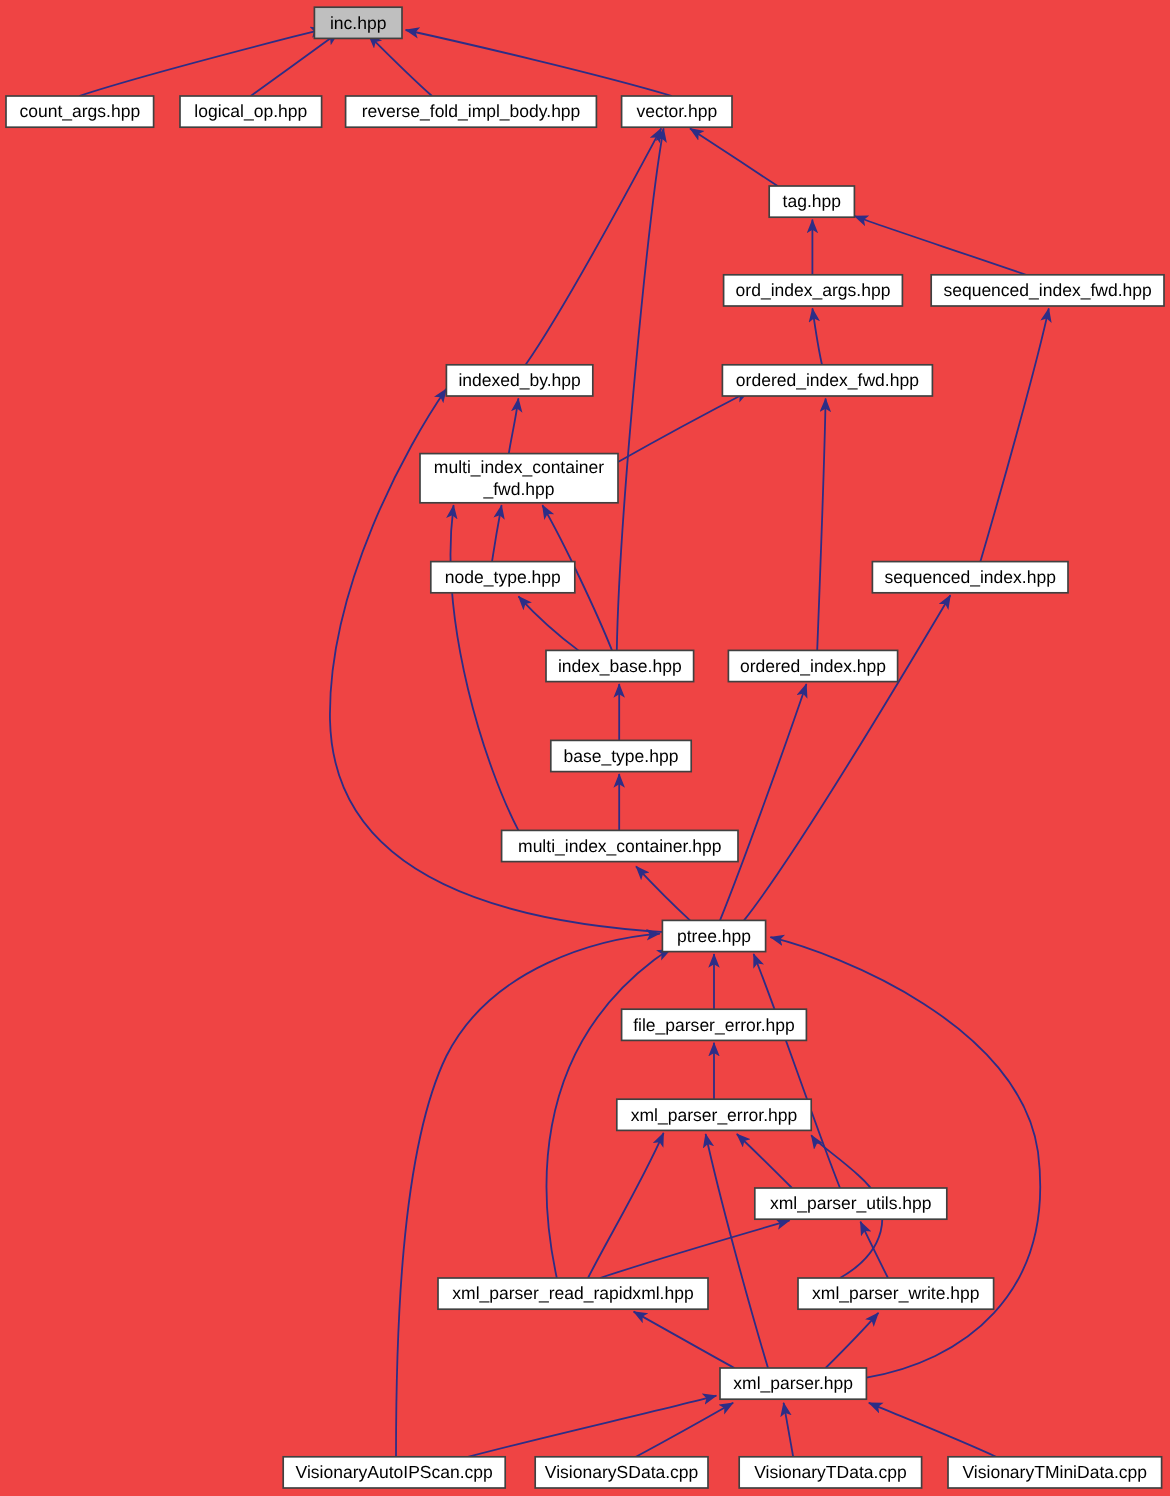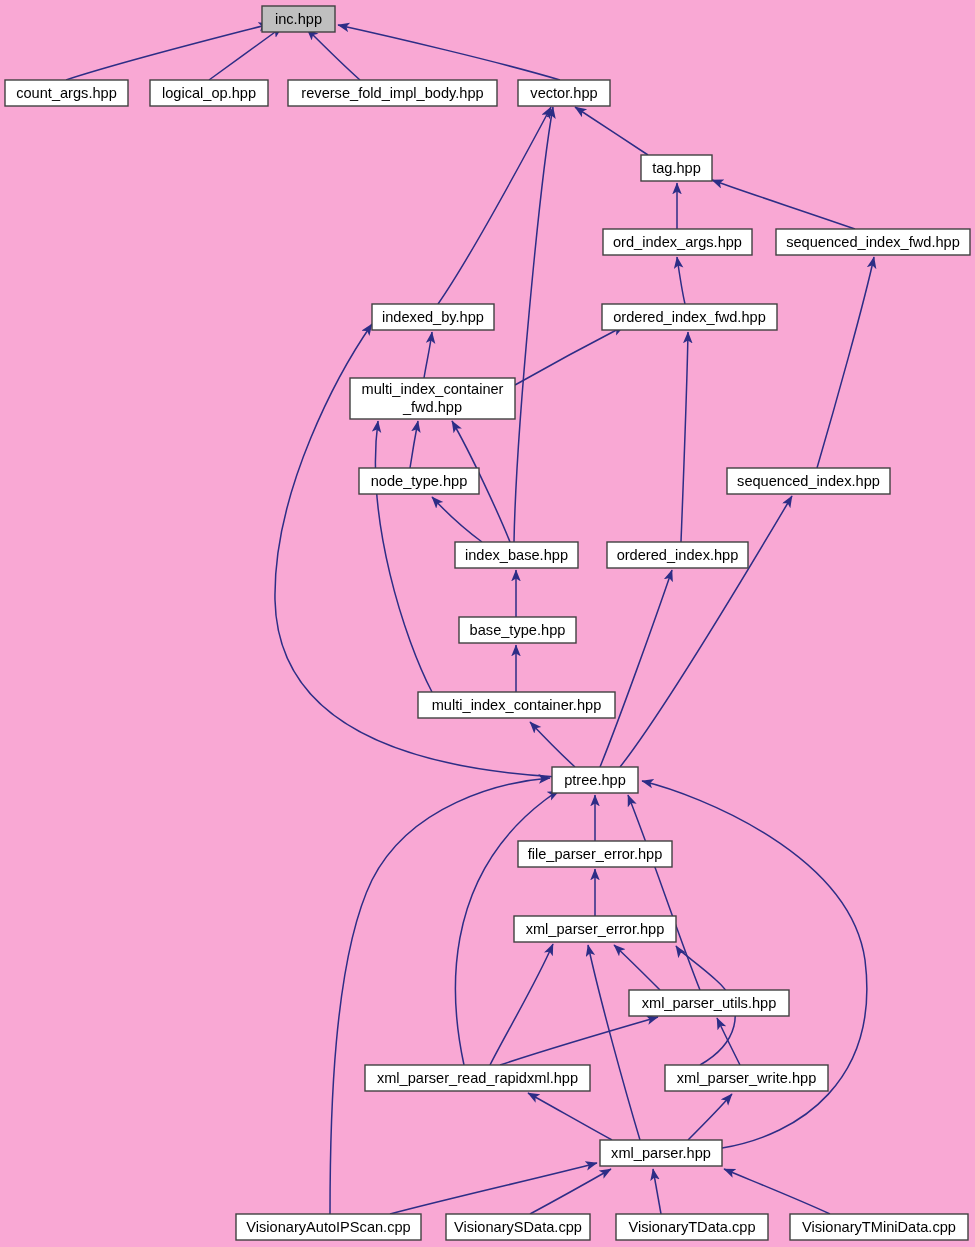--- a/index.html
+++ b/index.html
@@ -4,21 +4,21 @@
 <style>
   html, body {
     margin: 0;
     padding: 0;
     background: #ffffff;
   }
   #graph-root {
     position: relative;
     width: 975px;
     height: 1247px;
-    background: #f9a8d4;
+    background: #ef4444;
     font-family: "Liberation Sans", sans-serif;
   }
   svg#graph-svg {
     position: absolute;
     top: 0;
     left: 0;
     width: 975px;
     height: 1247px;
     display: block;
   }

